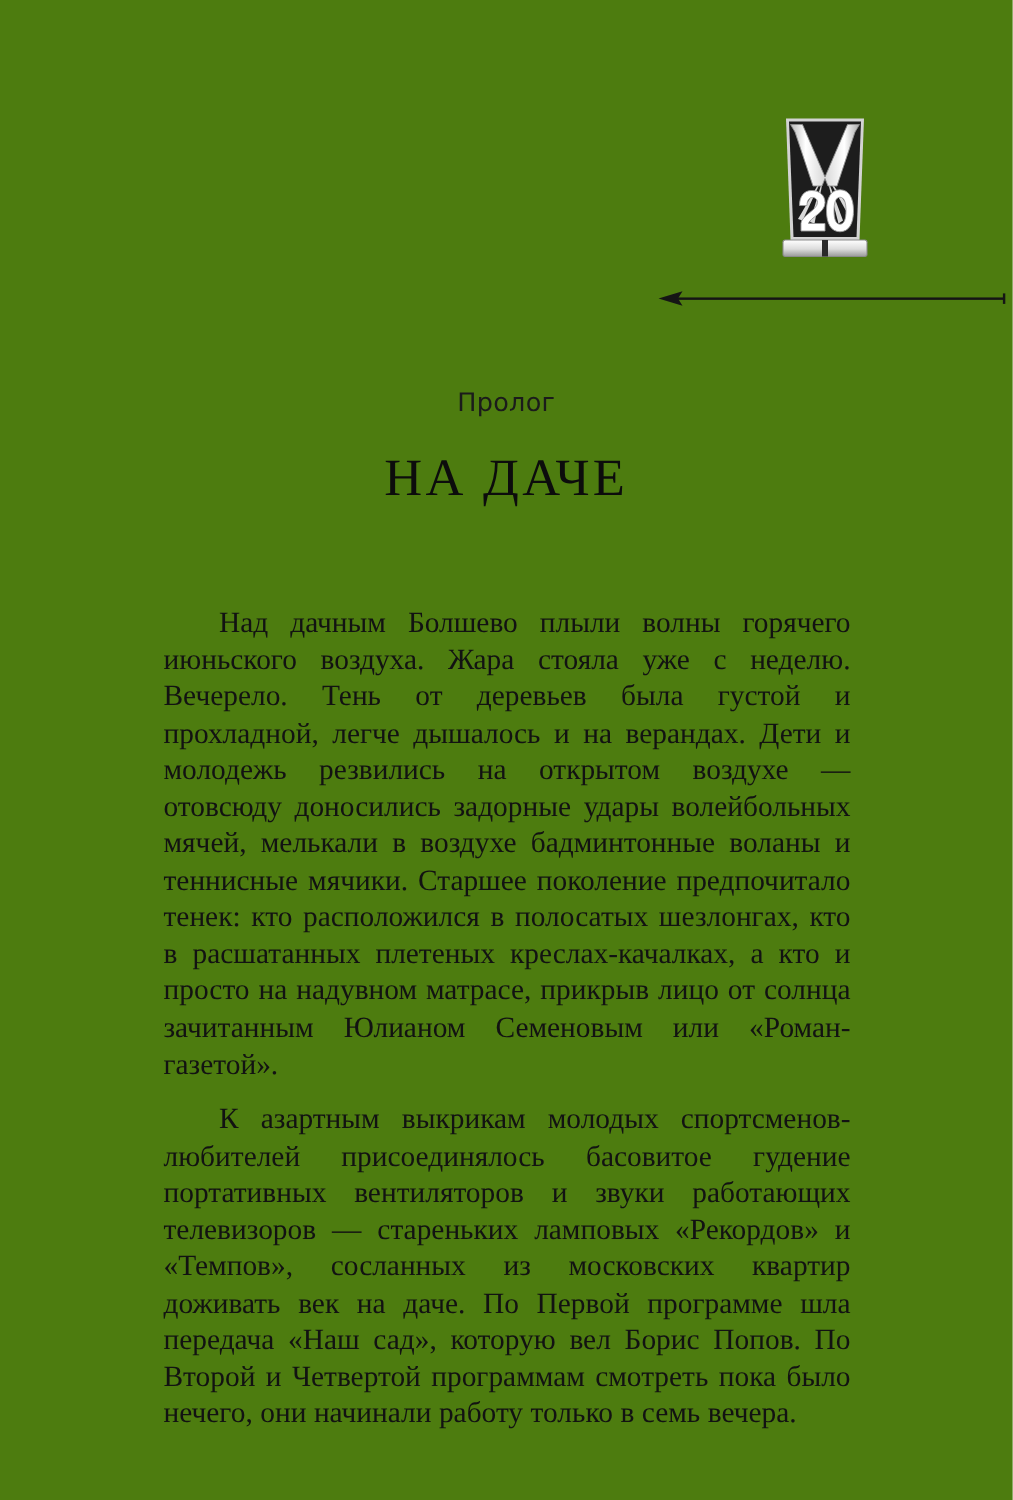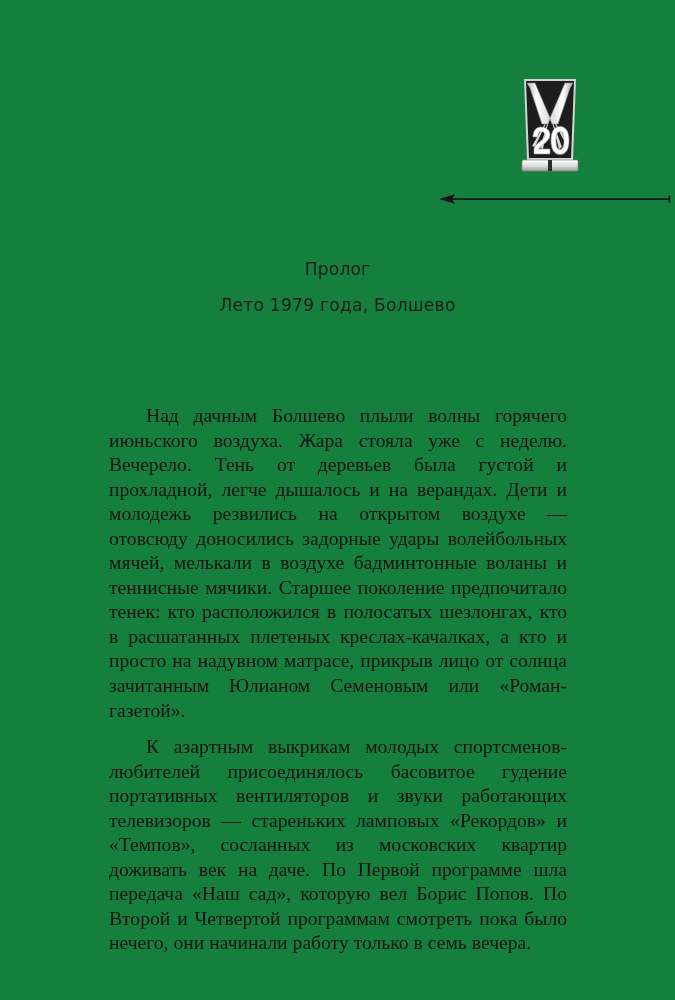--- a/index.html
+++ b/index.html
@@ -14,21 +14,21 @@
     color: #111111;
     overflow: hidden;
     position: relative;
   }
 
   .page {
     position: absolute;
     inset: 0;
     width: 675px;
     height: 1000px;
-    background: #15803d;
+    background: #4d7c0f;
   }
 
   
   .emblem-wrap {
     position: absolute;
     left: 518px;
     top: 76px;
     width: 64px;
     height: 102px;
   }
@@ -154,21 +154,21 @@
   <div class="arrow-rule">
     <svg viewBox="0 0 234 18" xmlns="http://www.w3.org/2000/svg">
       <path d="M2,9 L18,4.2 L15,9 L18,13.8 Z" fill="#151515"></path>
       <rect x="15" y="8.3" width="218" height="1.6" fill="#151515"></rect>
       <rect x="231.6" y="5.6" width="1.6" height="7" fill="#151515"></rect>
     </svg>
   </div>
 
   <div class="chapter-head">
     <p class="prolog-label">Пролог</p>
-    <p class="chapter-subtitle">Лето 1979 года, Болшево</p>
+    <h1 class="chapter-title">НА ДАЧЕ</h1>
   </div>
 
   <div class="body-text">
     <p>Над дачным Болшево плыли волны горячего июньского воздуха. Жара стояла уже с неделю. Вечерело. Тень от деревьев была густой и прохладной, легче дышалось и на верандах. Дети и молодежь резвились на открытом воздухе — отовсюду доносились задорные удары волейбольных мячей, мелькали в воздухе бадминтонные воланы и теннисные мячики. Старшее поколение предпочитало тенек: кто расположился в полосатых шезлонгах, кто в расшатанных плетеных креслах-качалках, а кто и просто на надувном матрасе, прикрыв лицо от солнца зачитанным Юлианом Семеновым или «Роман-газетой».</p>
     <p>К азартным выкрикам молодых спортсменов-любителей присоединялось басовитое гудение портативных вентиляторов и звуки работающих телевизоров — стареньких ламповых «Рекордов» и «Темпов», сосланных из московских квартир доживать век на даче. По Первой программе шла передача «Наш сад», которую вел Борис Попов. По Второй и Четвертой программам смотреть пока было нечего, они начинали работу только в семь вечера.</p>
   </div>
 
 </div>
 
 </body></html>

